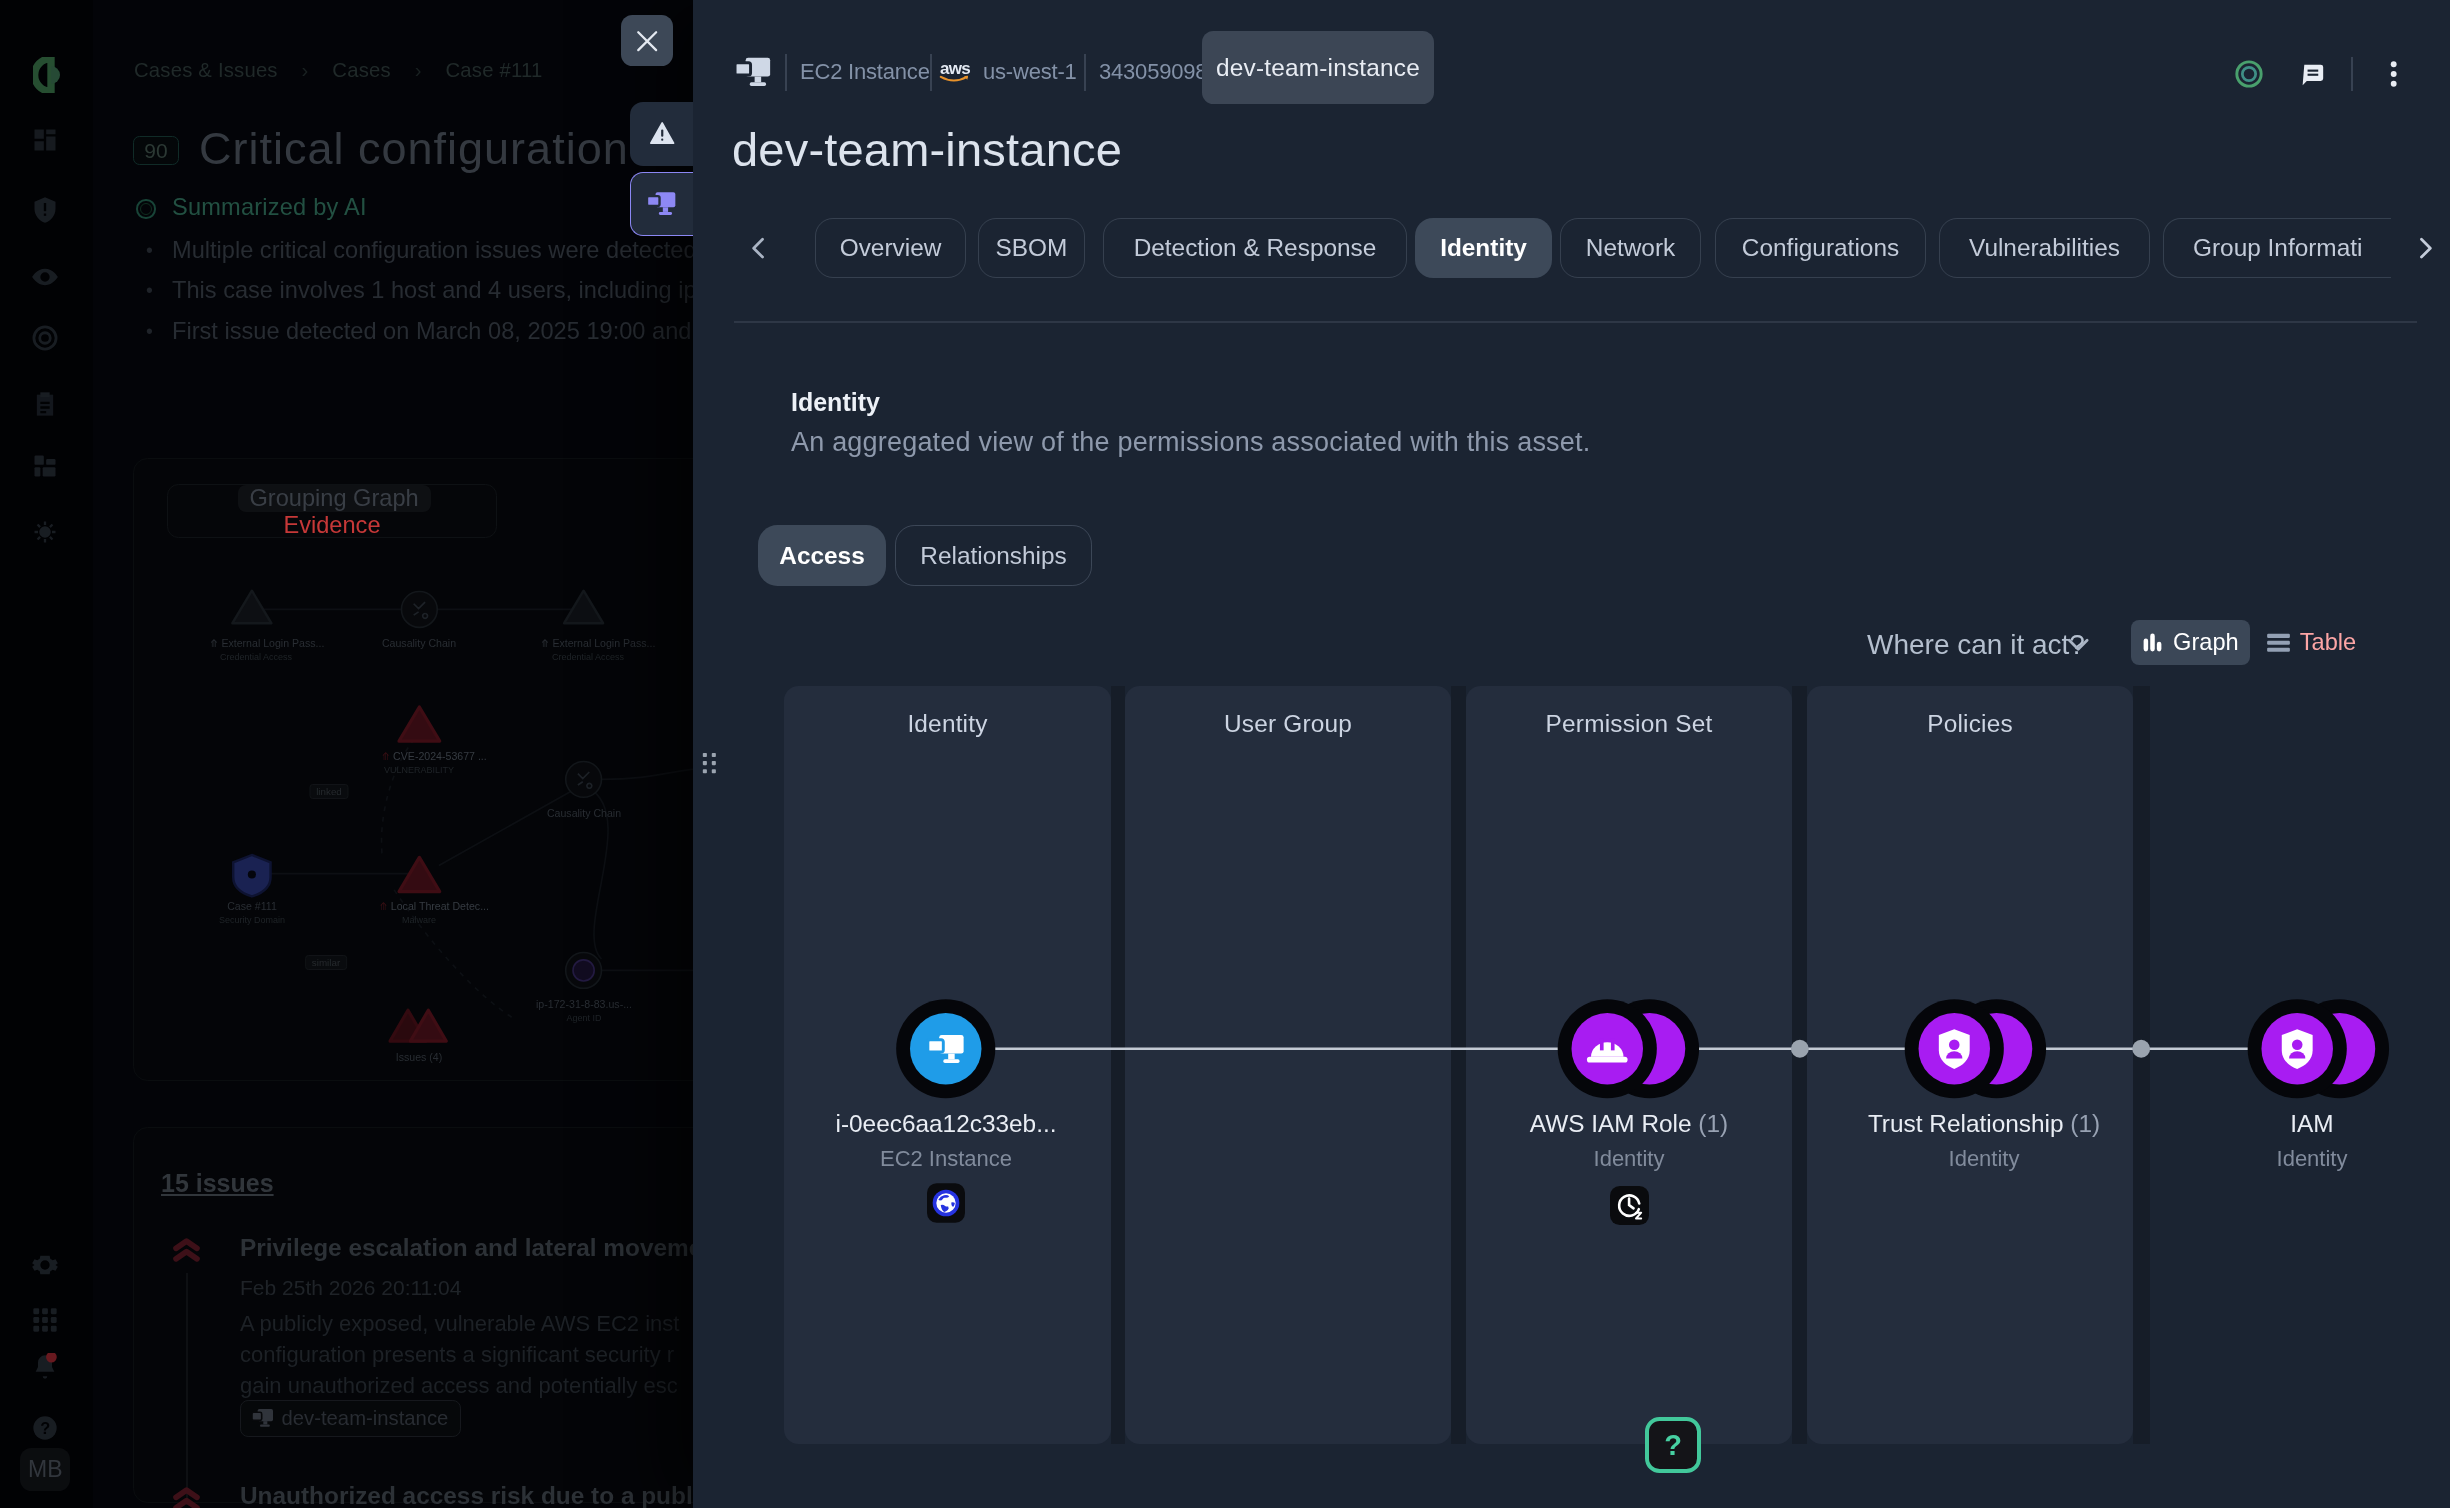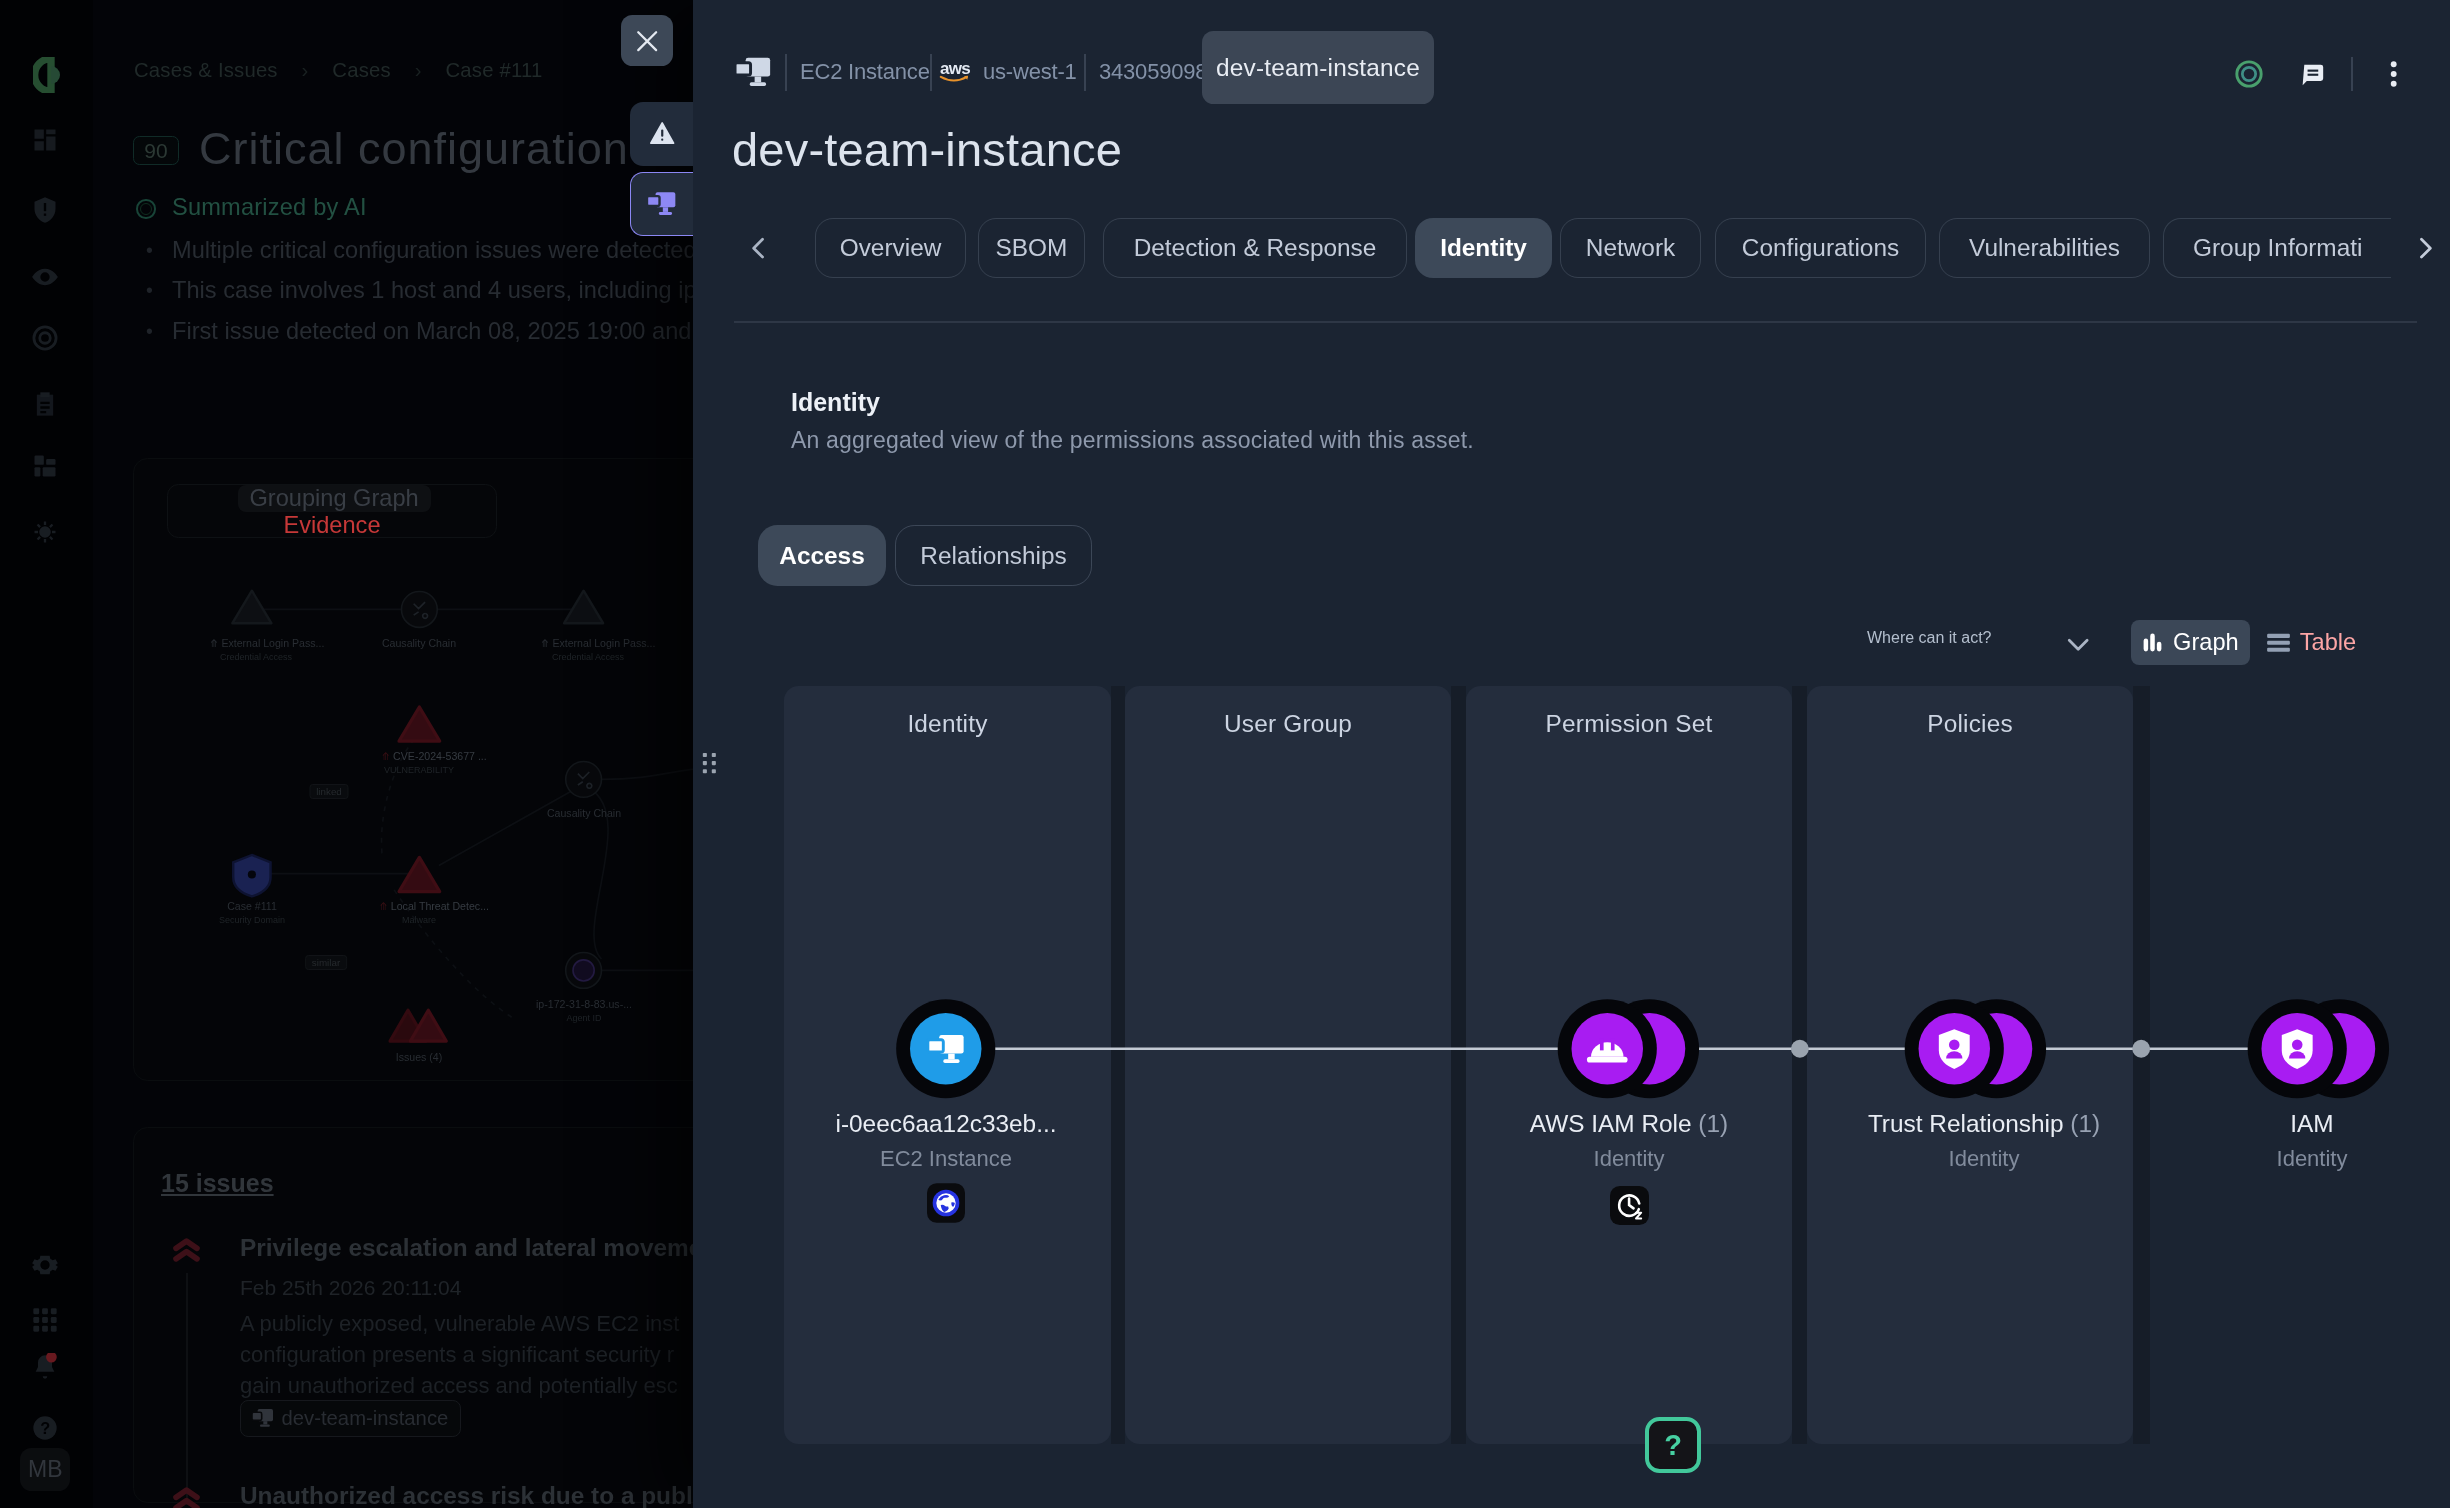--- a/index.html
+++ b/index.html
@@ -69,27 +69,27 @@
   .title { position:absolute; left:39px; top:122px; font-size:47px; color:#dce3ed; font-weight:500; letter-spacing:0.2px;}
 
   .tabs { position:absolute; left:0; top:218px; width:1757px; height:60px; }
   .pill { position:absolute; top:0; height:60px; border:1.6px solid rgba(148,163,184,.22); border-radius:18px;
      color:#c3cbd9; font-size:24.4px; display:flex; align-items:center; justify-content:center; background:transparent; white-space:nowrap; overflow:hidden;}
   .pill.sel { background:#3d4959; border-color:transparent; color:#fff; font-weight:bold; }
 
   .sepline { position:absolute; left:41px; top:321px; width:1683px; height:1.6px; background:rgba(160,175,195,.14); }
 
   .sechead { position:absolute; left:98px; top:388px; font-size:25px; font-weight:bold; color:#edf1f7; }
-  .secdesc { position:absolute; left:98px; top:427px; font-size:23px; color:#8e99ac; letter-spacing:0.2px;}
+  .secdesc { position:absolute; left:98px; top:427px; font-size:27px; color:#8e99ac; letter-spacing:0.2px;}
 
   .btn { position:absolute; top:525px; height:61px; border-radius:19.5px; display:flex; align-items:center; justify-content:center; font-size:24.4px; }
   #btnAccess { left:65px; width:128px; background:#3d4959; color:#fff; font-weight:bold; }
   #btnRel { left:202px; width:197px; border:1.6px solid rgba(148,163,184,.28); color:#c3cbd9; }
 
-  .wcia { position:absolute; top:629px; font-size:16px; color:#b4bfce; }
+  .wcia { position:absolute; top:629px; font-size:28px; color:#b4bfce; }
   .graphbtn { position:absolute; left:1438px; top:620px; width:119px; height:45px; border-radius:8.1px; background:#3b4757;
      color:#fff; font-size:23.6px; display:flex; align-items:center; justify-content:center; gap:9.8px; }
   .tablebtn { position:absolute; left:1574px; top:620px; height:45px; display:flex; align-items:center; gap:9.8px;
      color:#fca5a5; font-size:23.6px; }
 
   .col { position:absolute; top:686px; height:758px; background:#242d3d; border-radius:14.6px; }
   .colh { position:absolute; top:24.4px; width:100%; text-align:center; font-size:24.4px; color:#ccd4e2; letter-spacing:0.2px;}
 
   .nname { position:absolute; top:1110px; transform:translateX(-50%); font-size:24.4px; color:#e9edf4; white-space:nowrap;}
   .nname span { color:#98a2b3; }

